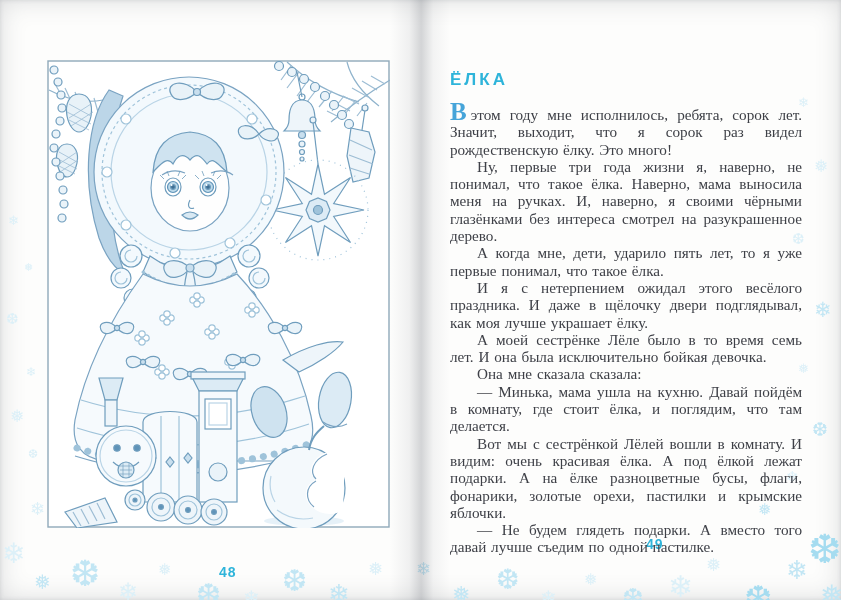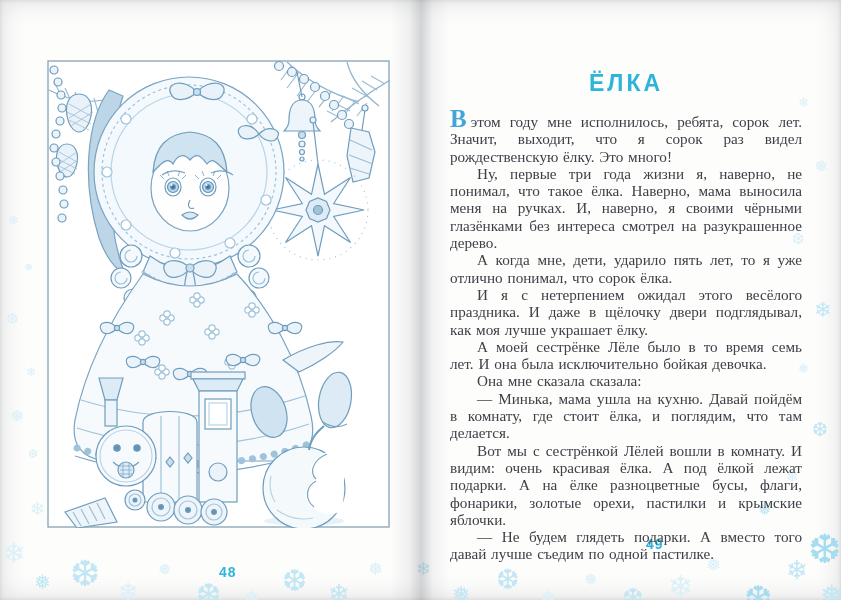--- a/index.html
+++ b/index.html
@@ -21,22 +21,22 @@
   .illu{position:absolute;left:47px;top:60px;width:343px;height:468px;}
   
   .pn{
     position:absolute;font-family:"Liberation Sans",sans-serif;font-weight:bold;
     font-size:14px;color:#2eb4da;letter-spacing:1px;
   }
   #pn-left{left:219px;top:564px;} #pn-right{left:646px;top:536px;}
   
   .text-col{position:absolute;left:450px;top:70px;width:352px;}
   .story-title{
-    text-align:center;font-family:"Liberation Sans",sans-serif;font-weight:bold;
-    font-size:23px;letter-spacing:3px;color:#2eb4da;margin:0 0 16px 0;
+    font-family:"Liberation Sans",sans-serif;font-weight:bold;
+    font-size:17px;letter-spacing:3px;color:#2eb4da;margin:0 0 16px 0;
   }
   .body-text p{
     margin:0;text-indent:27px;text-align:justify;
     font-size:15.2px;line-height:17.3px;color:#3e4047;word-spacing:1px;
   }
   .body-text p.first{text-indent:0;}
   .initial{
     font-size:25px;line-height:0;font-weight:bold;color:#46a4d9;padding-right:4px;
   }
 </style>
@@ -324,21 +324,21 @@
   </svg>
 
   <span class="pn" id="pn-left">48</span>
   <span class="pn" id="pn-right">49</span>
 
   <div class="text-col">
     <h1 class="story-title">ЁЛКА</h1>
     <div class="body-text">
       <p class="first"><span class="initial">В</span><span>этом году мне исполнилось, ребята, сорок лет. Значит, выходит, что я сорок раз видел рождественскую ёлку. Это много!</span></p>
       <p>Ну, первые три года жизни я, наверно, не понимал, что такое ёлка. Наверно, мама выносила меня на ручках. И, наверно, я своими чёрными глазёнками без интереса смотрел на разукрашенное дерево.</p>
-      <p>А когда мне, дети, ударило пять лет, то я уже отлично понимал, что сорок ёлка.</p>
+      <p>А когда мне, дети, ударило пять лет, то я уже первые понимал, что такое ёлка.</p>
       <p>И я с нетерпением ожидал этого весёлого праздника. И даже в щёлочку двери подглядывал, как моя лучше украшает ёлку.</p>
       <p>А моей сестрёнке Лёле было в то время семь лет. И она была исключительно бойкая девочка.</p>
       <p>Она мне сказала сказала:</p>
       <p>— Минька, мама ушла на кухню. Давай пойдём в комнату, где стоит ёлка, и поглядим, что там делается.</p>
       <p>Вот мы с сестрёнкой Лёлей вошли в комнату. И видим: очень красивая ёлка. А под ёлкой лежат подарки. А на ёлке разноцветные бусы, флаги, фонарики, золотые орехи, пастилки и крымские яблочки.</p>
       <p>— Не будем глядеть подарки. А вместо того давай лучше съедим по одной пастилке.</p>
     </div>
   </div>
 
   <div class="spine"></div>

